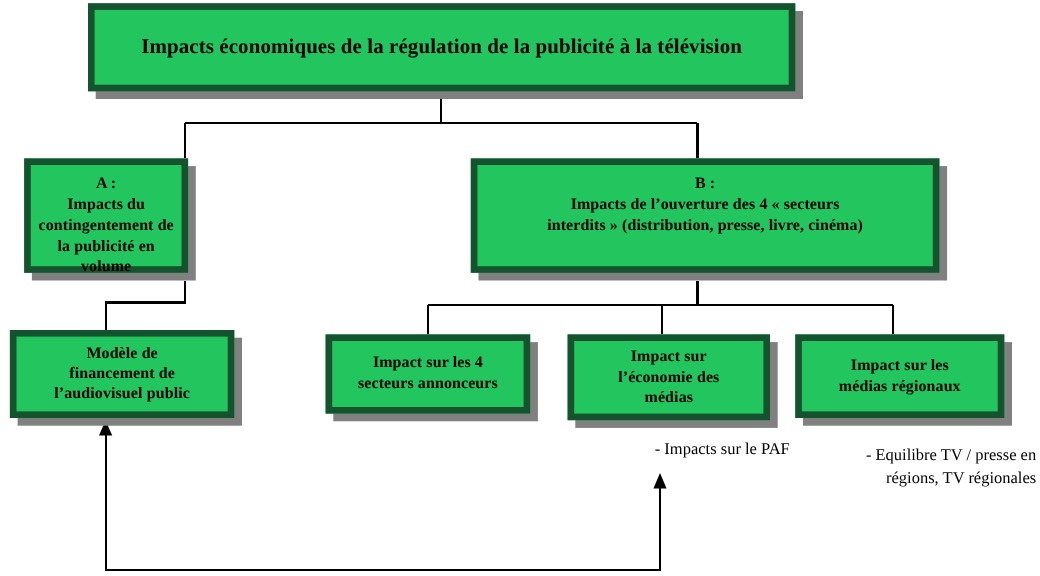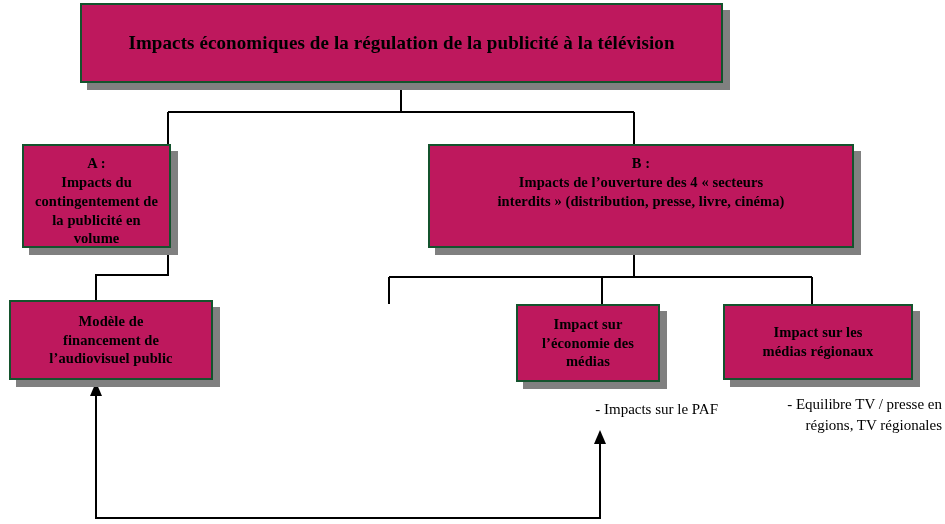--- a/index.html
+++ b/index.html
@@ -21,22 +21,22 @@
     left: 0; top: 0;
     width: 945px;
     height: 524px;
     z-index: 1;
   }
   
   .node {
     position: absolute;
     z-index: 2;
     box-sizing: border-box;
-    background: #be185d;
-    border: 2px solid #14532d;
+    background: #22c55e;
+    border: 6px solid #14532d;
     box-shadow: 7px 7px 0 0 #808080;
     font-weight: bold;
     color: #000000;
     text-align: center;
     line-height: 1.30;
     letter-spacing: 0.1px;
   }
   .node .inner {
     padding-top: 8px;
     padding-left: 6px;
@@ -47,36 +47,36 @@
     align-items: center;
     justify-content: center;
   }
   .node.center-v .inner { padding-top: 0; }
 
   #node-title        { left: 80px;  top: 3px;   width: 643px; height: 80px;  font-size: 19px; }
   #node-a            { left: 22px;  top: 144px; width: 149px; height: 104px; font-size: 14.5px; }
   #node-b            { left: 428px; top: 144px; width: 426px; height: 104px; font-size: 14.5px; }
   #node-funding      { left: 9px;   top: 300px; width: 204px; height: 80px;  font-size: 14.5px; }
   #node-sectors      { left: 296px; top: 304px; width: 186px; height: 72px;  font-size: 14.5px; }
-  #node-media-econ   { left: 516px; top: 304px; width: 144px; height: 78px;  font-size: 14.5px; }
+  #node-media-econ   { left: 516px; top: 304px; width: 184px; height: 78px;  font-size: 14.5px; }
   #node-regional     { left: 723px; top: 304px; width: 190px; height: 76px;  font-size: 14.5px; }
 
   
   .note {
     position: absolute;
     z-index: 2;
     color: #000000;
     font-weight: normal;
     font-size: 15px;
     line-height: 1.38;
     white-space: pre-line;
     text-align: right;
   }
   #note-paf      { left: 498px; top: 399px; width: 220px; }
-  #note-regional { left: 727px; top: 394px; width: 215px; }
+  #note-regional { left: 727px; top: 404px; width: 215px; }
 </style>
 </head>
 <body>
 
 <div id="canvas">
 
   <svg id="wires" viewBox="0 0 945 524" width="945" height="524" xmlns="http://www.w3.org/2000/svg">
     <g fill="none" stroke="#000000" stroke-width="2" shape-rendering="crispEdges">
 
       <path d="M 401 88 L 401 112"></path>
@@ -118,20 +118,24 @@
 Impacts de l’ouverture des 4 « secteurs
 interdits » (distribution, presse, livre, cinéma)</div>
   </div>
 
   <div class="node center-v" id="node-funding">
     <div class="inner" style="white-space: pre-line;">Modèle de
 financement de
 l’audiovisuel public</div>
   </div>
 
+  <div class="node center-v" id="node-sectors">
+    <div class="inner" style="white-space: pre-line;">Impact sur les 4
+secteurs annonceurs</div>
+  </div>
 
   <div class="node center-v" id="node-media-econ">
     <div class="inner" style="white-space: pre-line;">Impact sur
 l’économie des
 médias</div>
   </div>
 
   <div class="node center-v" id="node-regional">
     <div class="inner" style="white-space: pre-line;">Impact sur les
 médias régionaux</div>

